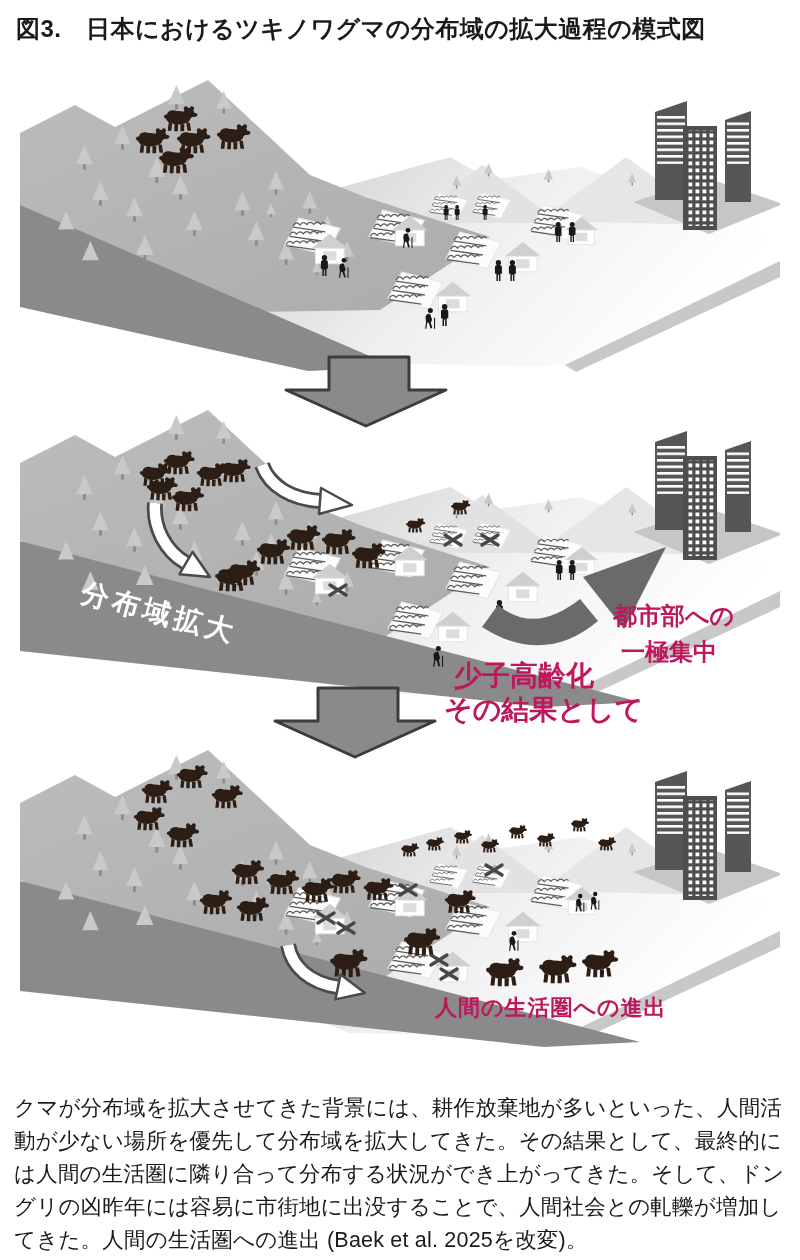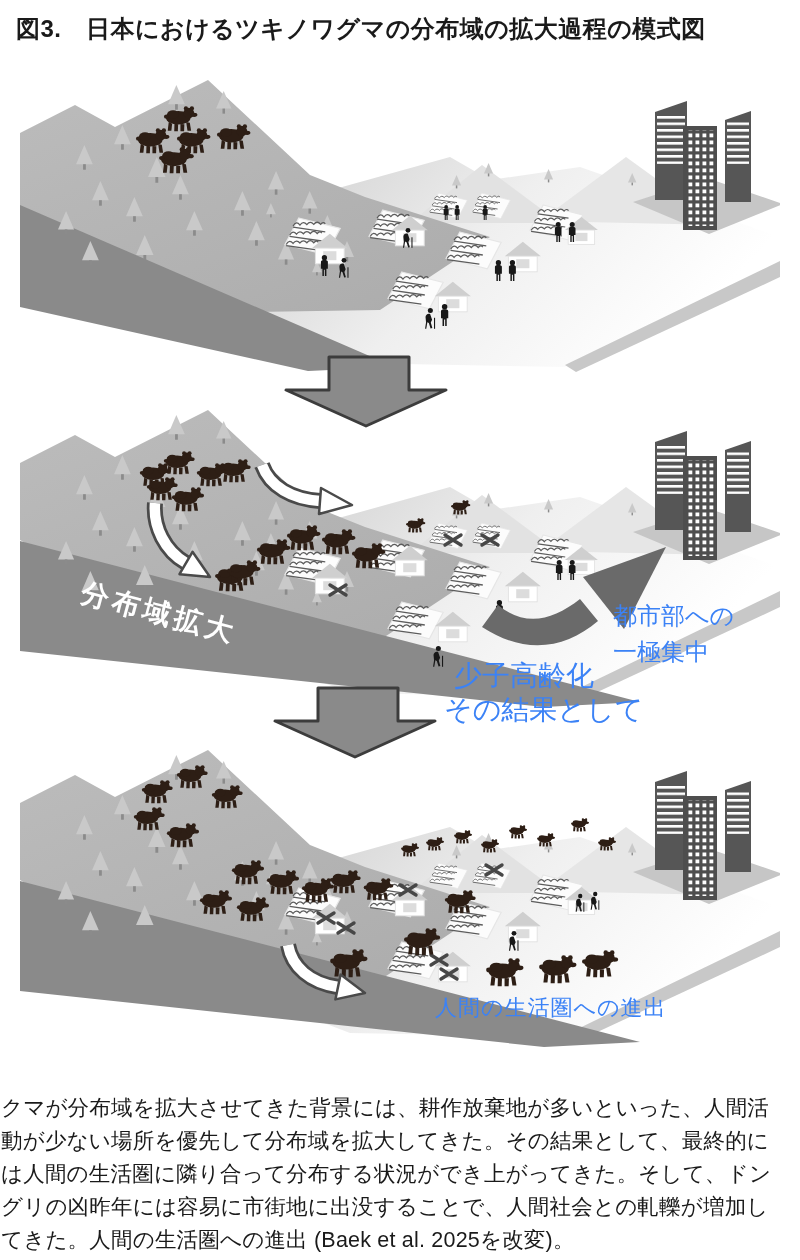--- a/index.html
+++ b/index.html
@@ -2,29 +2,29 @@
 <html><head>
 <meta charset="utf-8">
 <style>
   html,body{margin:0;padding:0;background:#ffffff;}
   #page{position:relative;width:800px;height:1260px;background:#ffffff;overflow:hidden;
         font-family:"Liberation Sans","DejaVu Sans",sans-serif;color:#1a1a1a;border-radius:30px;}
   #fig-title{position:absolute;left:16px;top:13px;font-size:24px;font-weight:700;
              letter-spacing:0.5px;white-space:nowrap;}
   svg.panel{position:absolute;width:760px;height:310px;}
   svg.stage-arrow{position:absolute;}
-  .lbl{position:absolute;font-weight:400;color:#3b82f6;line-height:33px;white-space:nowrap;}
+  .lbl{position:absolute;font-weight:700;color:#be185d;line-height:33px;white-space:nowrap;}
   #lbl-expansion{left:86px;top:576px;font-size:28px;color:#ffffff;letter-spacing:4px;
                  transform:rotate(15deg);transform-origin:left top;font-weight:600;}
   #lbl-urban{left:613px;top:598px;font-size:24px;line-height:36px;}
-  #lbl-urban .l2{display:block;}
+  #lbl-urban .l2{display:block;margin-left:8px;}
   #lbl-aging{left:444px;top:659px;font-size:28px;line-height:34px;}
   #lbl-aging .l1{display:block;margin-left:10px;}
   #lbl-advance{left:435px;top:991px;font-size:22px;letter-spacing:1px;}
-  #caption{position:absolute;left:1px;top:1092px;width:775px;font-size:21.5px;
+  #caption{position:absolute;left:14px;top:1092px;width:775px;font-size:21.5px;
            font-weight:500;line-height:33px;letter-spacing:0.2px;}
   #caption span{display:block;white-space:nowrap;}
   #defs-holder{position:absolute;width:0;height:0;overflow:hidden;}
 </style>
 </head>
 <body>
 
 <div id="page">
 
   <svg id="defs-holder" aria-hidden="true">

